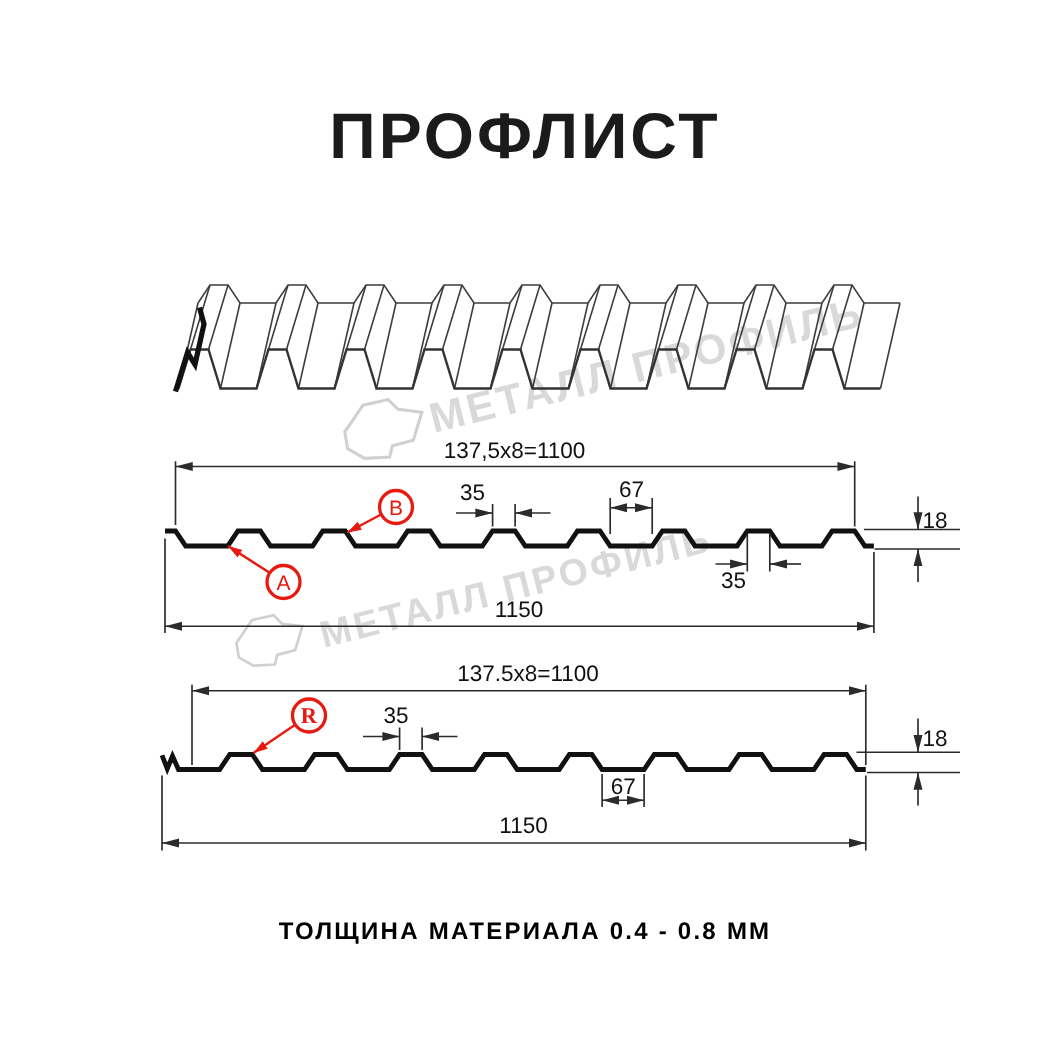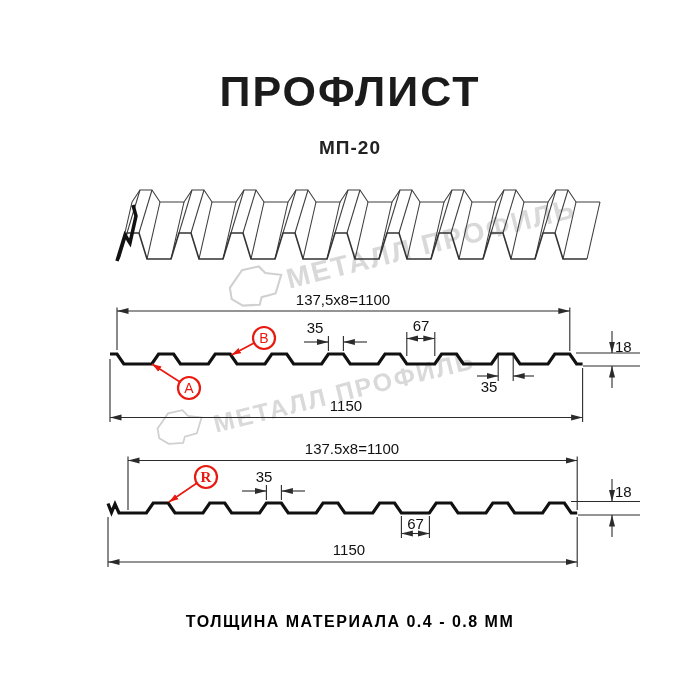--- a/index.html
+++ b/index.html
@@ -30,21 +30,20 @@
   .redtxt{font-family:"Liberation Sans",sans-serif;font-size:14px;fill:#e8190f;}
   .rserif{font-family:"Liberation Serif",serif;font-weight:700;font-size:15px;fill:#e8190f;}
   .lgpath{stroke:#d0d0d0;stroke-width:2.2;fill:none;stroke-linejoin:miter;}
 </style>
 </head>
 <body>
 
 <div id="stage">
 
   <div class="title">ПРОФЛИСТ</div>
-  <div class="subtitle">МП-20</div>
 
   <svg id="logo1" class="logo" width="56" height="44" viewBox="0 0 60 46">
     <path class="lgpath" d="M2,25 L15,6 L33,2 L40,9 L57,11 L51,31 L36,35 L34,43 L16,44 L4,37 Z"></path>
   </svg>
   <div id="wm1" class="wm">МЕТАЛЛ ПРОФИЛЬ</div>
   <svg id="logo2" class="logo" width="48" height="38" viewBox="0 0 60 46">
     <path class="lgpath" d="M2,25 L15,6 L33,2 L40,9 L57,11 L51,31 L36,35 L34,43 L16,44 L4,37 Z"></path>
   </svg>
   <div id="wm2" class="wm">МЕТАЛЛ ПРОФИЛЬ</div>
 

